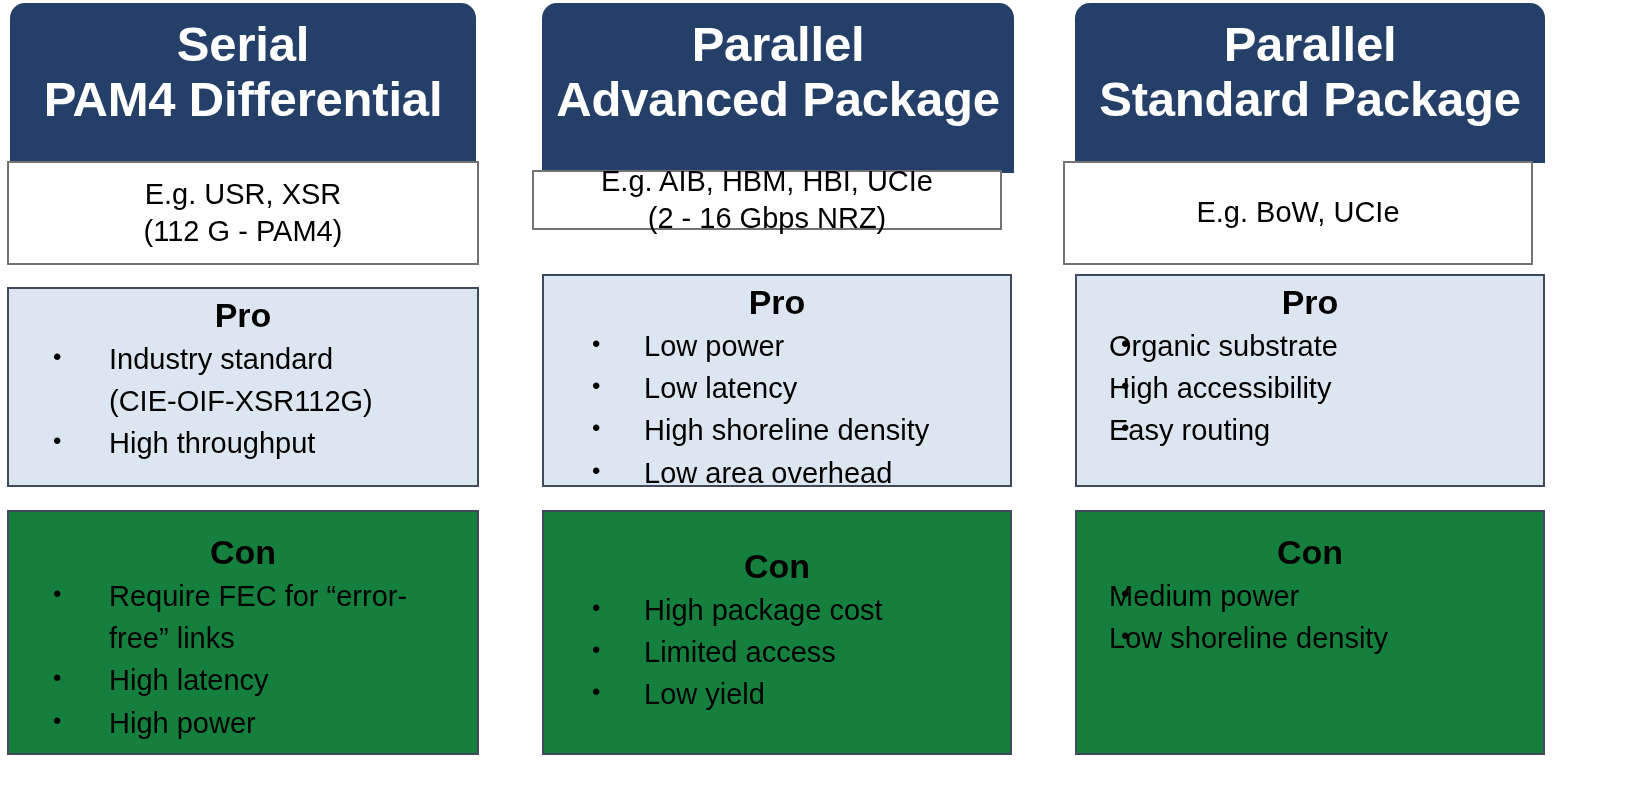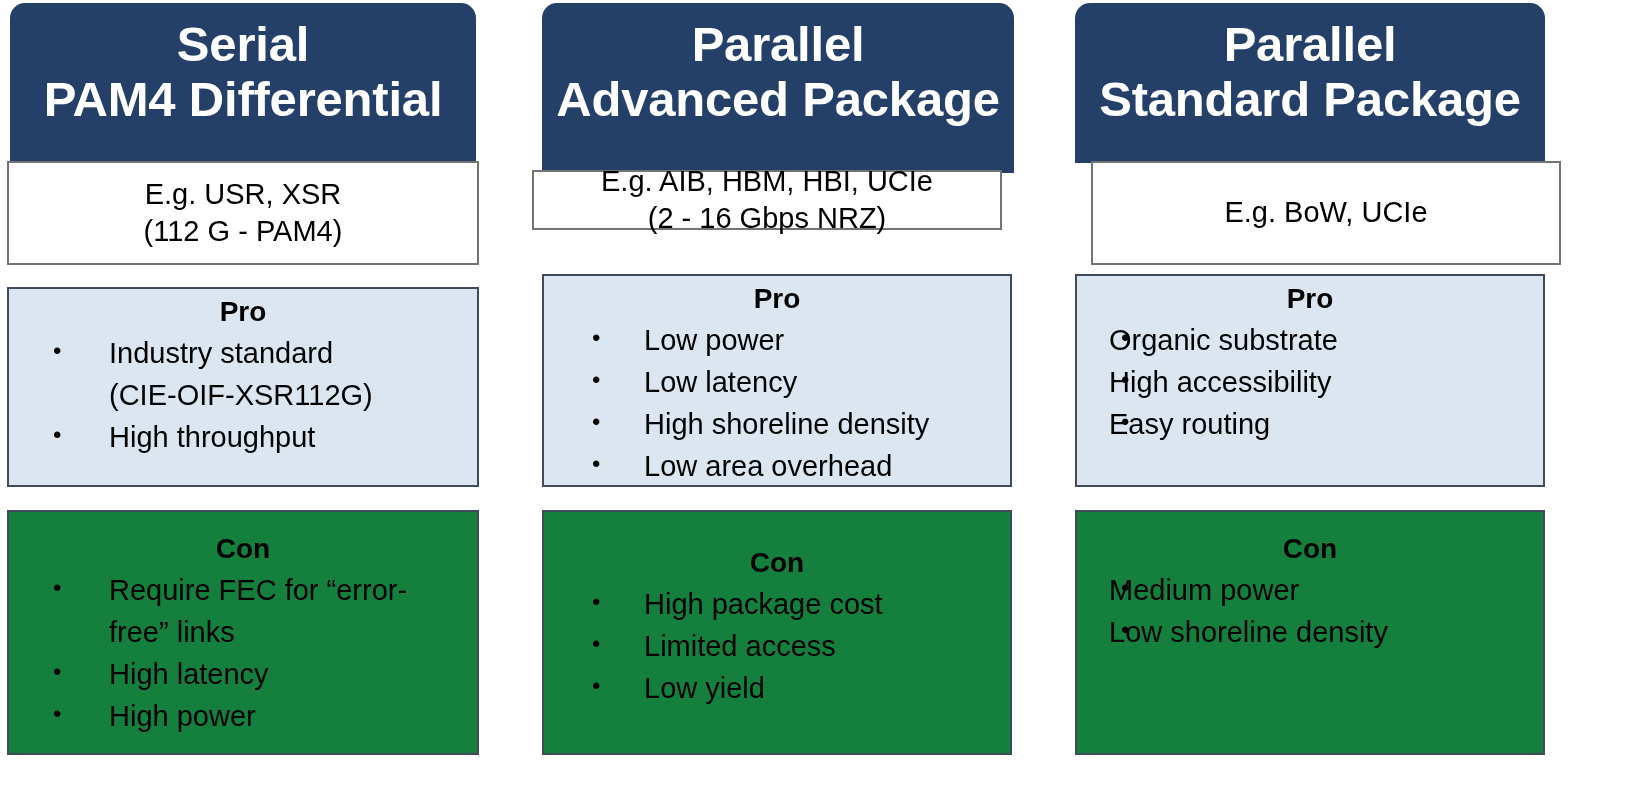--- a/index.html
+++ b/index.html
@@ -64,21 +64,21 @@
     font-size: 29px;
     line-height: 1.28;
     color: #000000;
     display: flex;
     flex-direction: column;
     align-items: center;
     justify-content: center;
   }
   .col-1 .example { left: 7px;  top: 161px; width: 472px; height: 104px; }
   .col-2 .example { left: 542px - 532px; top: 170px; width: 470px; height: 60px; }
-  .col-3 .example { left: 28px; top: 161px; width: 470px; height: 104px; }
+  .col-3 .example { left: 0; top: 161px; width: 470px; height: 104px; }
 
   .ex-line { display: block; white-space: nowrap; }
 
   
   .panel {
     position: absolute;
     border: 2px solid #404A5C;
     box-sizing: border-box;
     color: #000000;
   }
@@ -89,21 +89,21 @@
   .col-2 .panel.pro { left: 10px; top: 274px; width: 470px; height: 213px; }
   .col-3 .panel.pro { left: 12px; top: 274px; width: 470px; height: 213px; }
 
   .col-1 .panel.con { left: 7px;  top: 510px; width: 472px; height: 245px; }
   .col-2 .panel.con { left: 10px; top: 510px; width: 470px; height: 245px; }
   .col-3 .panel.con { left: 12px; top: 510px; width: 470px; height: 245px; }
 
   .panel-title {
     text-align: center;
     font-weight: bold;
-    font-size: 28px;
+    font-size: 34px;
     line-height: 1.1;
     display: block;
   }
   .col-1 .panel.pro .panel-title { margin-top: 8px; }
   .col-2 .panel.pro .panel-title { margin-top: 8px; }
   .col-3 .panel.pro .panel-title { margin-top: 8px; }
   .col-1 .panel.con .panel-title { margin-top: 22px; }
   .col-2 .panel.con .panel-title { margin-top: 36px; }
   .col-3 .panel.con .panel-title { margin-top: 22px; }
 

